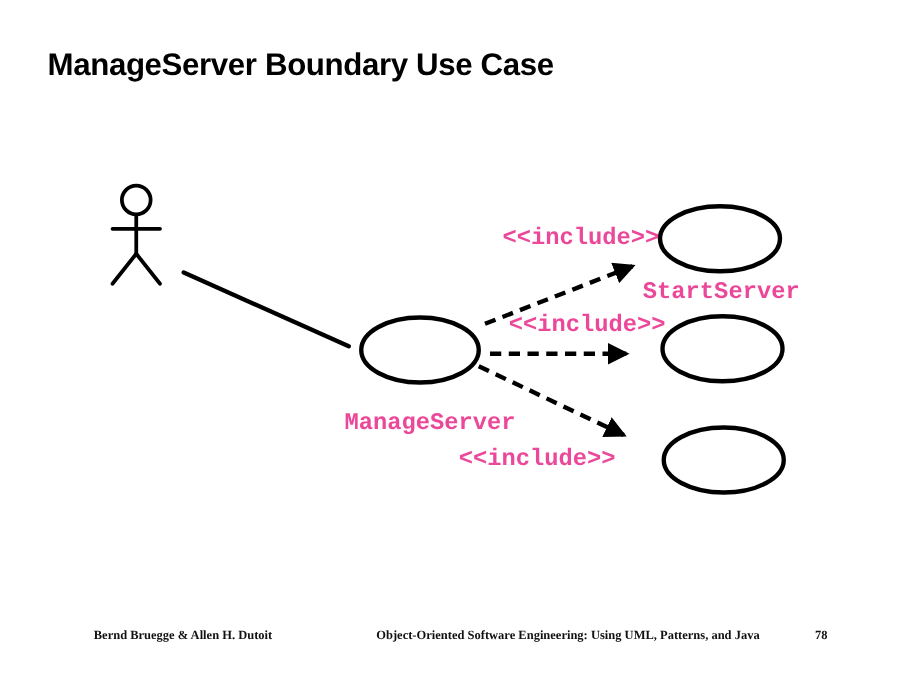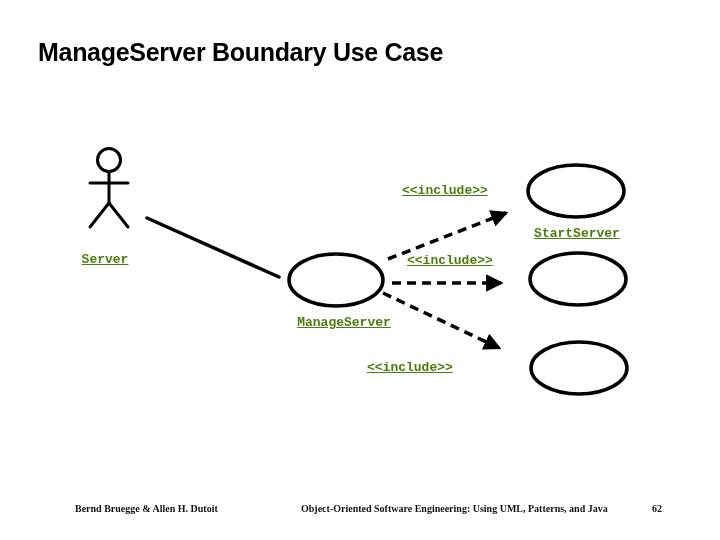--- a/index.html
+++ b/index.html
@@ -11,22 +11,22 @@
   .title{
     position:absolute;left:38px;top:38px;
     font-family:"Liberation Sans",sans-serif;
     font-size:25px;font-weight:bold;color:#000000;
     letter-spacing:-0.3px;white-space:nowrap;
   }
   .diagram-svg{position:absolute;left:0;top:0;}
   .dlabel{
     position:absolute;
     font-family:"Liberation Mono","DejaVu Sans Mono",monospace;
-    font-size:13px;font-weight:bold;color:#4d7c0f;
-    line-height:21px;white-space:nowrap;text-decoration:underline;
+    font-size:19px;font-weight:bold;color:#ec4899;
+    line-height:21px;white-space:nowrap;
   }
   .centered{transform:translateX(-50%);}
   .footer-text{
     position:absolute;top:503px;
     font-family:"Liberation Serif",serif;
     font-size:10px;font-weight:bold;color:#111111;
     white-space:nowrap;
   }
   .footer-left{left:75px;}
   .footer-center{left:290px;margin-left:11px;}
@@ -60,27 +60,26 @@
     <ellipse cx="576" cy="191" rx="48" ry="26" fill="#ffffff" stroke="#000000" stroke-width="3.5"></ellipse>
     <ellipse cx="578" cy="279" rx="48" ry="26" fill="#ffffff" stroke="#000000" stroke-width="3.5"></ellipse>
     <ellipse cx="579" cy="368" rx="48" ry="26" fill="#ffffff" stroke="#000000" stroke-width="3.5"></ellipse>
 
     <line x1="388" y1="259" x2="506" y2="213" stroke="#000000" stroke-width="3.5" stroke-dasharray="9 6" marker-end="url(#arrow)"></line>
     <line x1="392" y1="283" x2="501" y2="283" stroke="#000000" stroke-width="3.5" stroke-dasharray="9 6" marker-end="url(#arrow)"></line>
     <line x1="383" y1="293" x2="499" y2="348" stroke="#000000" stroke-width="3.5" stroke-dasharray="9 6" marker-end="url(#arrow)"></line>
   </svg>
 
   <div class="dlabel centered" style="left:105px;top:249px;">
-    <div>Server</div>
   </div>
 
-  <div class="dlabel centered" style="left:344px;top:312px;">ManageServer</div>
+  <div class="dlabel centered" style="left:344px;top:328px;">ManageServer</div>
   <div class="dlabel centered" style="left:577px;top:223px;">StartServer</div>
 
   <div class="dlabel" style="left:402px;top:180px;">&lt;&lt;include&gt;&gt;</div>
   <div class="dlabel" style="left:407px;top:250px;">&lt;&lt;include&gt;&gt;</div>
   <div class="dlabel" style="left:367px;top:357px;">&lt;&lt;include&gt;&gt;</div>
 
   <div class="footer-text footer-left">Bernd Bruegge &amp; Allen H. Dutoit</div>
   <div class="footer-text footer-center">Object-Oriented Software Engineering: Using UML, Patterns, and Java</div>
-  <div class="footer-text footer-right">62</div>
+  <div class="footer-text footer-right">78</div>
 
 </div>
 
 </body></html>

